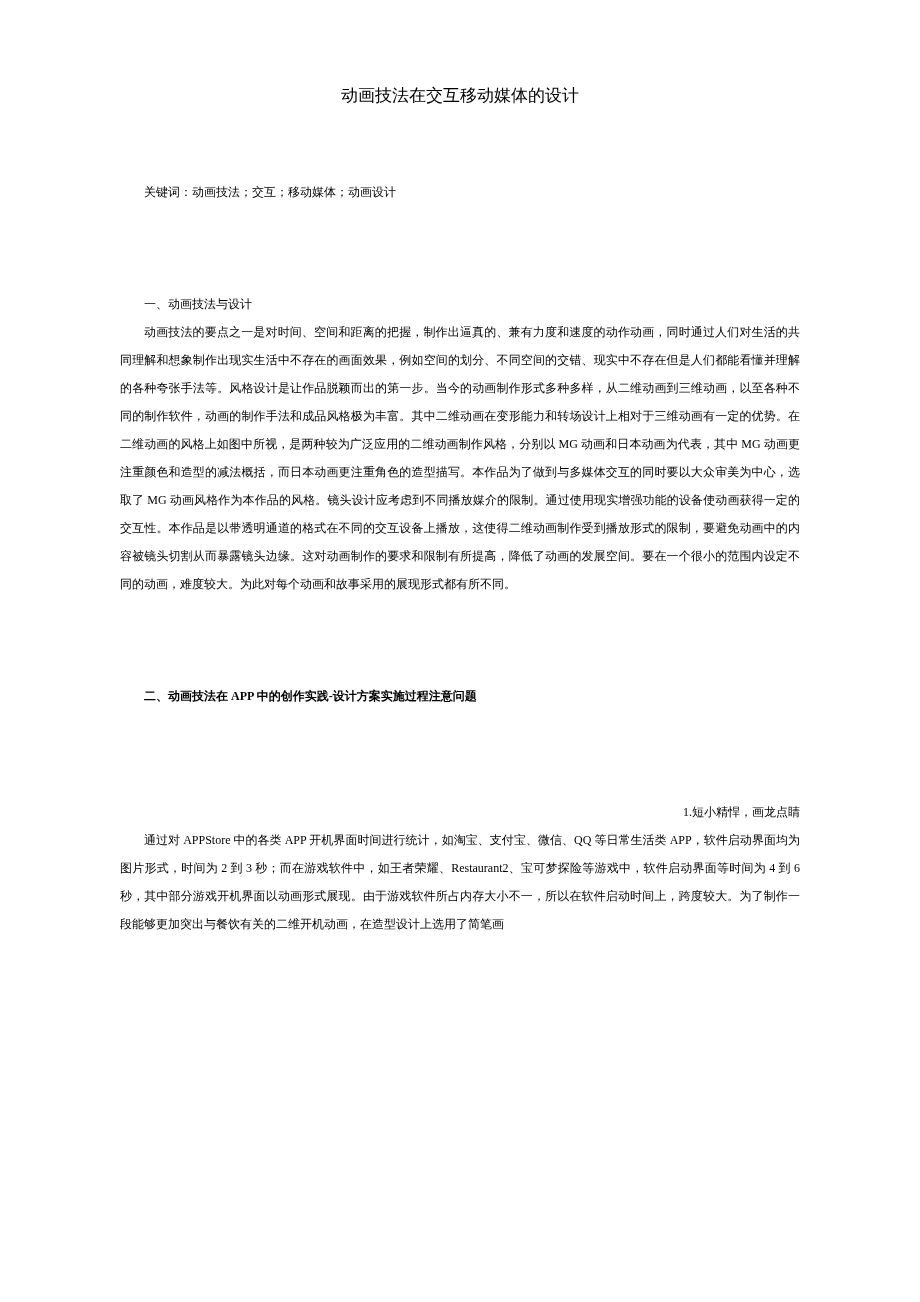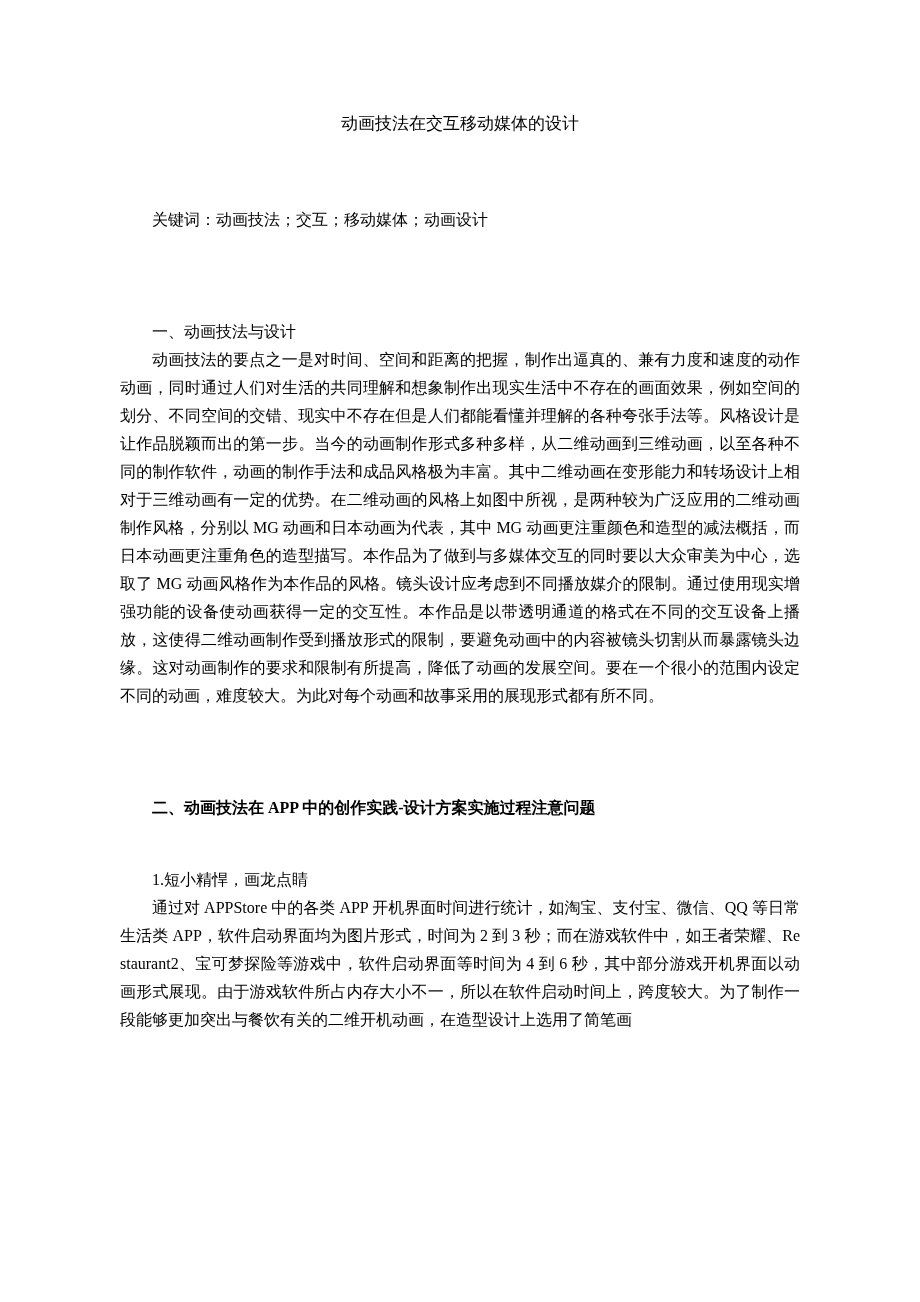--- a/index.html
+++ b/index.html
@@ -10,41 +10,41 @@
   body {
     width: 920px;
     min-height: 1302px;
     font-family: "Liberation Serif", "DejaVu Serif", serif;
     color: #000000;
     -webkit-font-smoothing: antialiased;
   }
   .page {
     width: 680px;
     margin: 0 auto;
-    padding-top: 110px;
+    padding-top: 82px;
     padding-bottom: 100px;
   }
   .block {
     margin: 0;
-    font-size: 16px;
+    font-size: 12px;
     line-height: 28px;
     word-break: break-all;
   }
   .doc-title {
     text-align: center;
     font-size: 17px;
   }
   .indent2 {
     text-indent: 2em;
   }
   .keywords-line   { margin-top: 68px; }
   .sec1-heading    { margin-top: 84px; }
   .sec1-paragraph  { text-align: justify; }
   .sec2-heading    { margin-top: 84px; font-weight: bold; }
-  .sec2-subheading { margin-top: 44px; }
+  .sec2-subheading { margin-top: 88px; text-align: right; }
   .sec2-paragraph  { text-align: justify; }
 </style>
 </head>
 <body>
 
 <div class="page">
 
   <div class="block doc-title">动画技法在交互移动媒体的设计</div>
 
   <div class="block indent2 keywords-line">关键词：动画技法；交互；移动媒体；动画设计</div>

